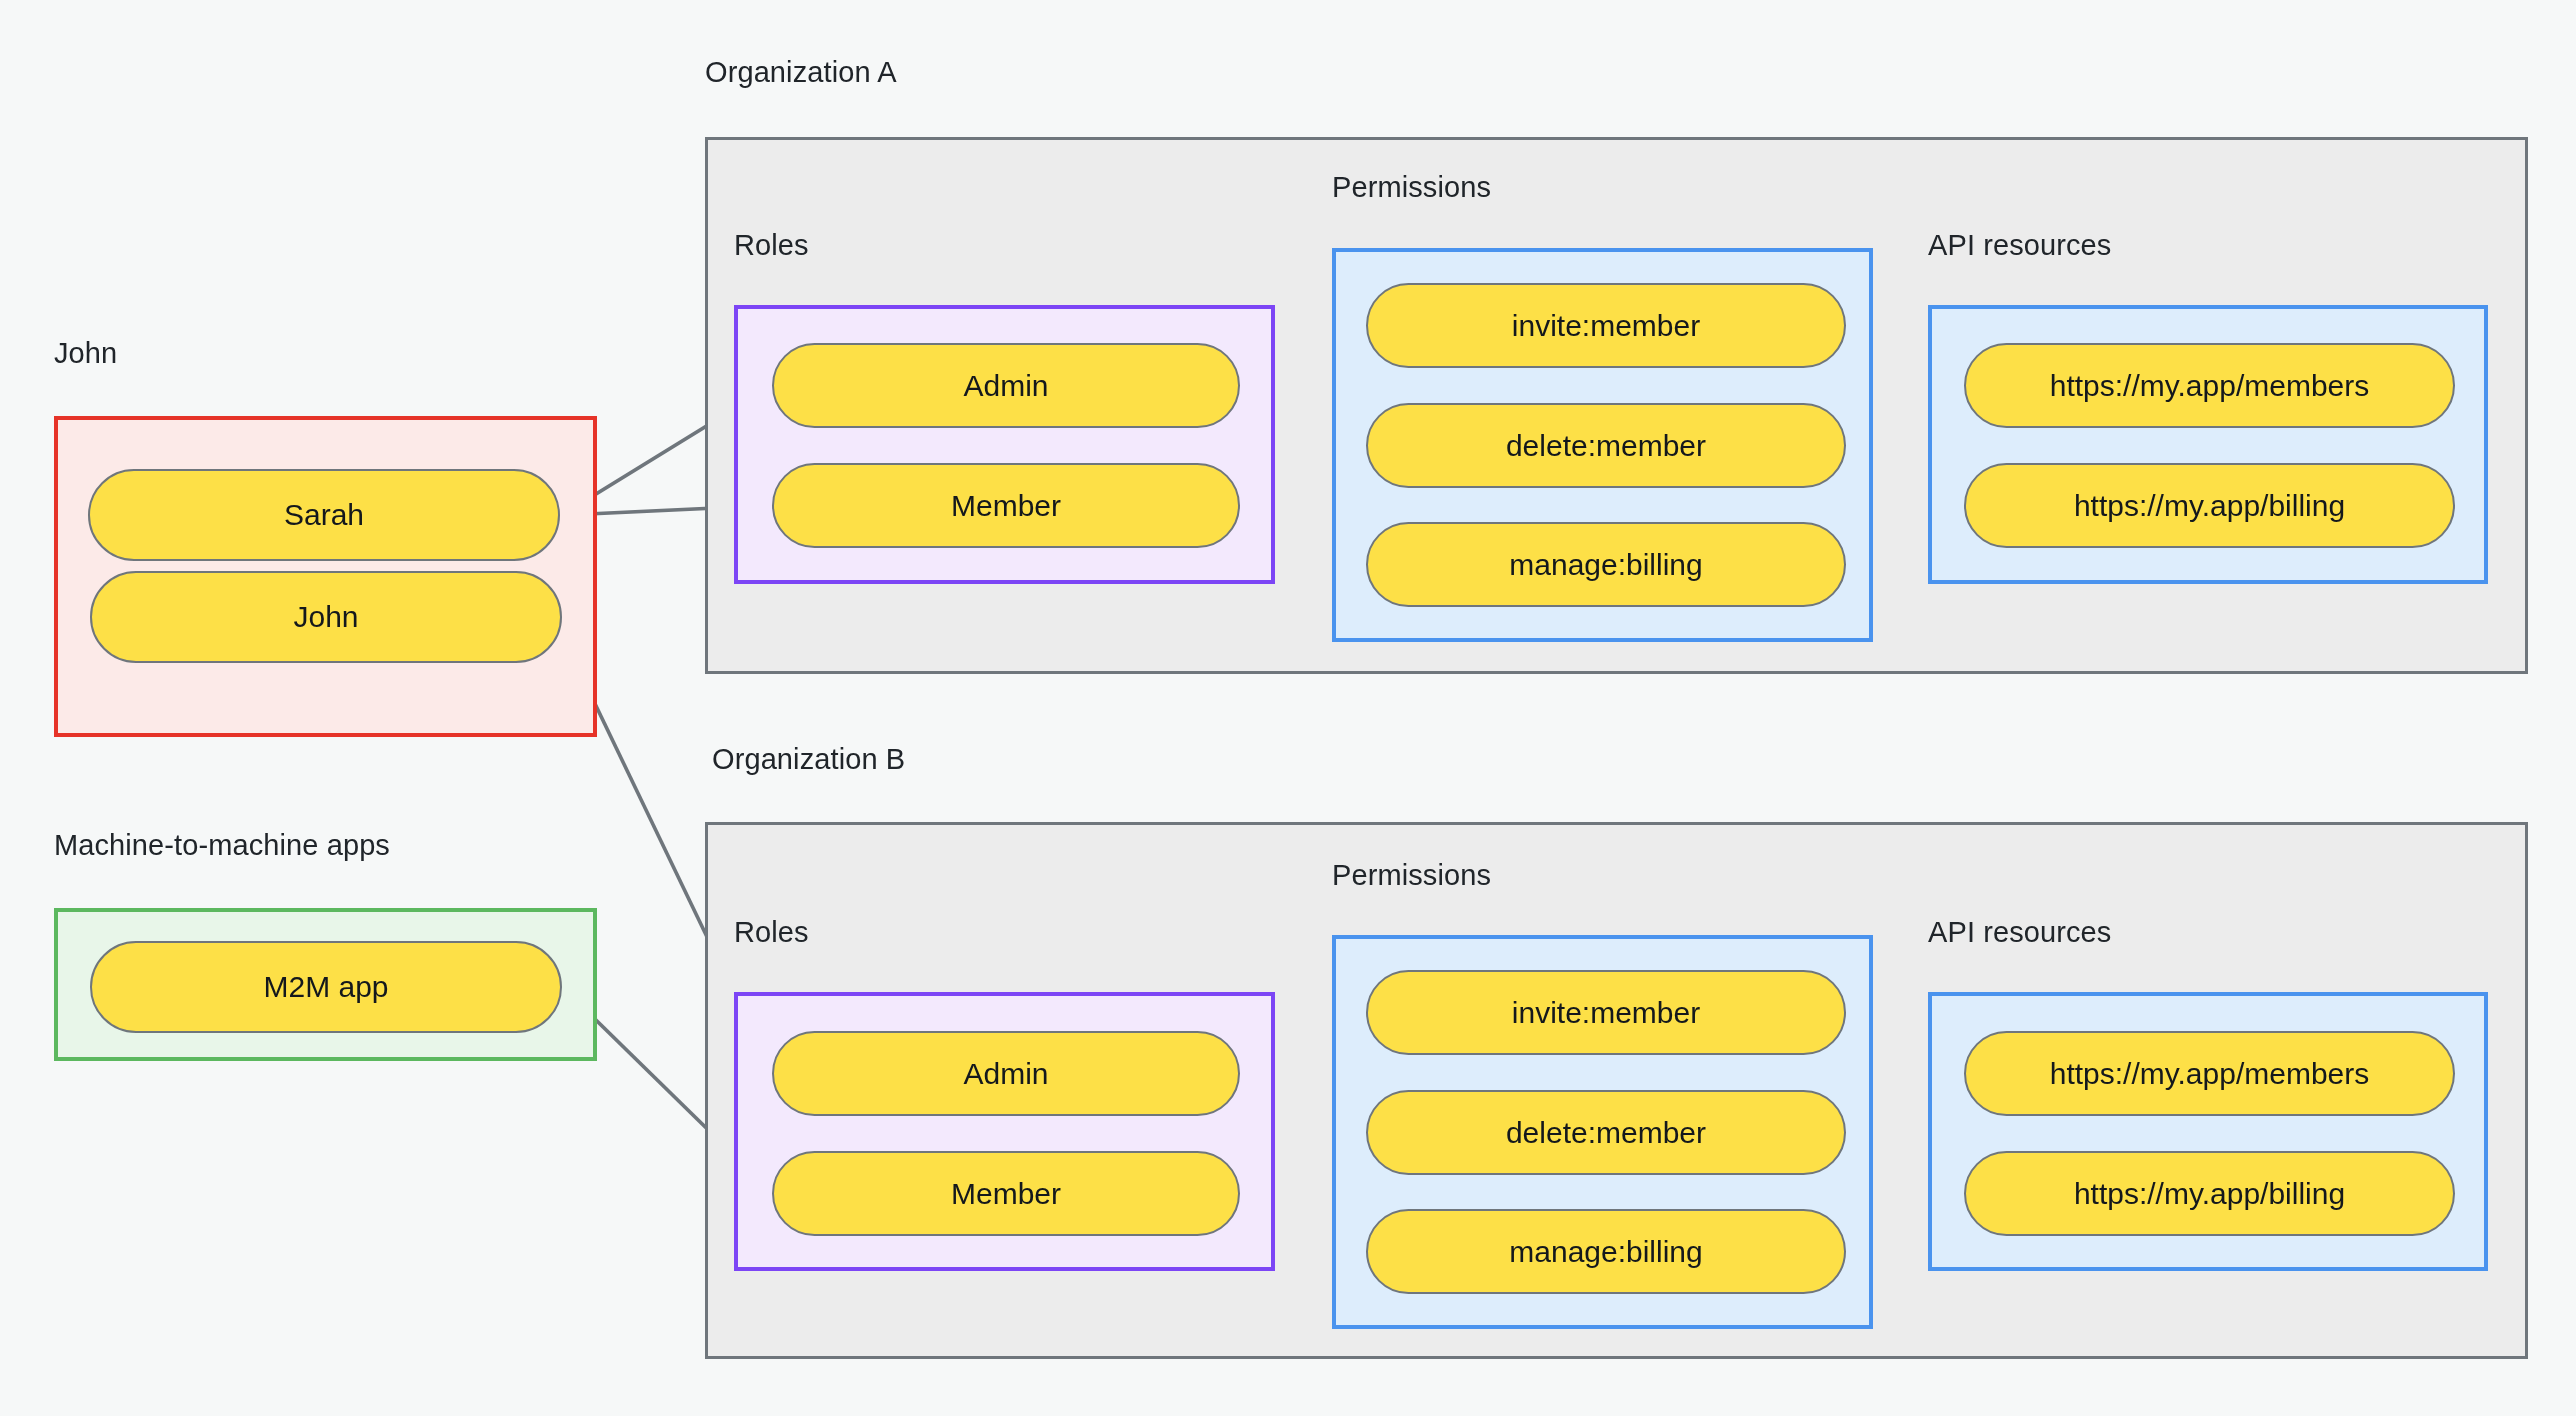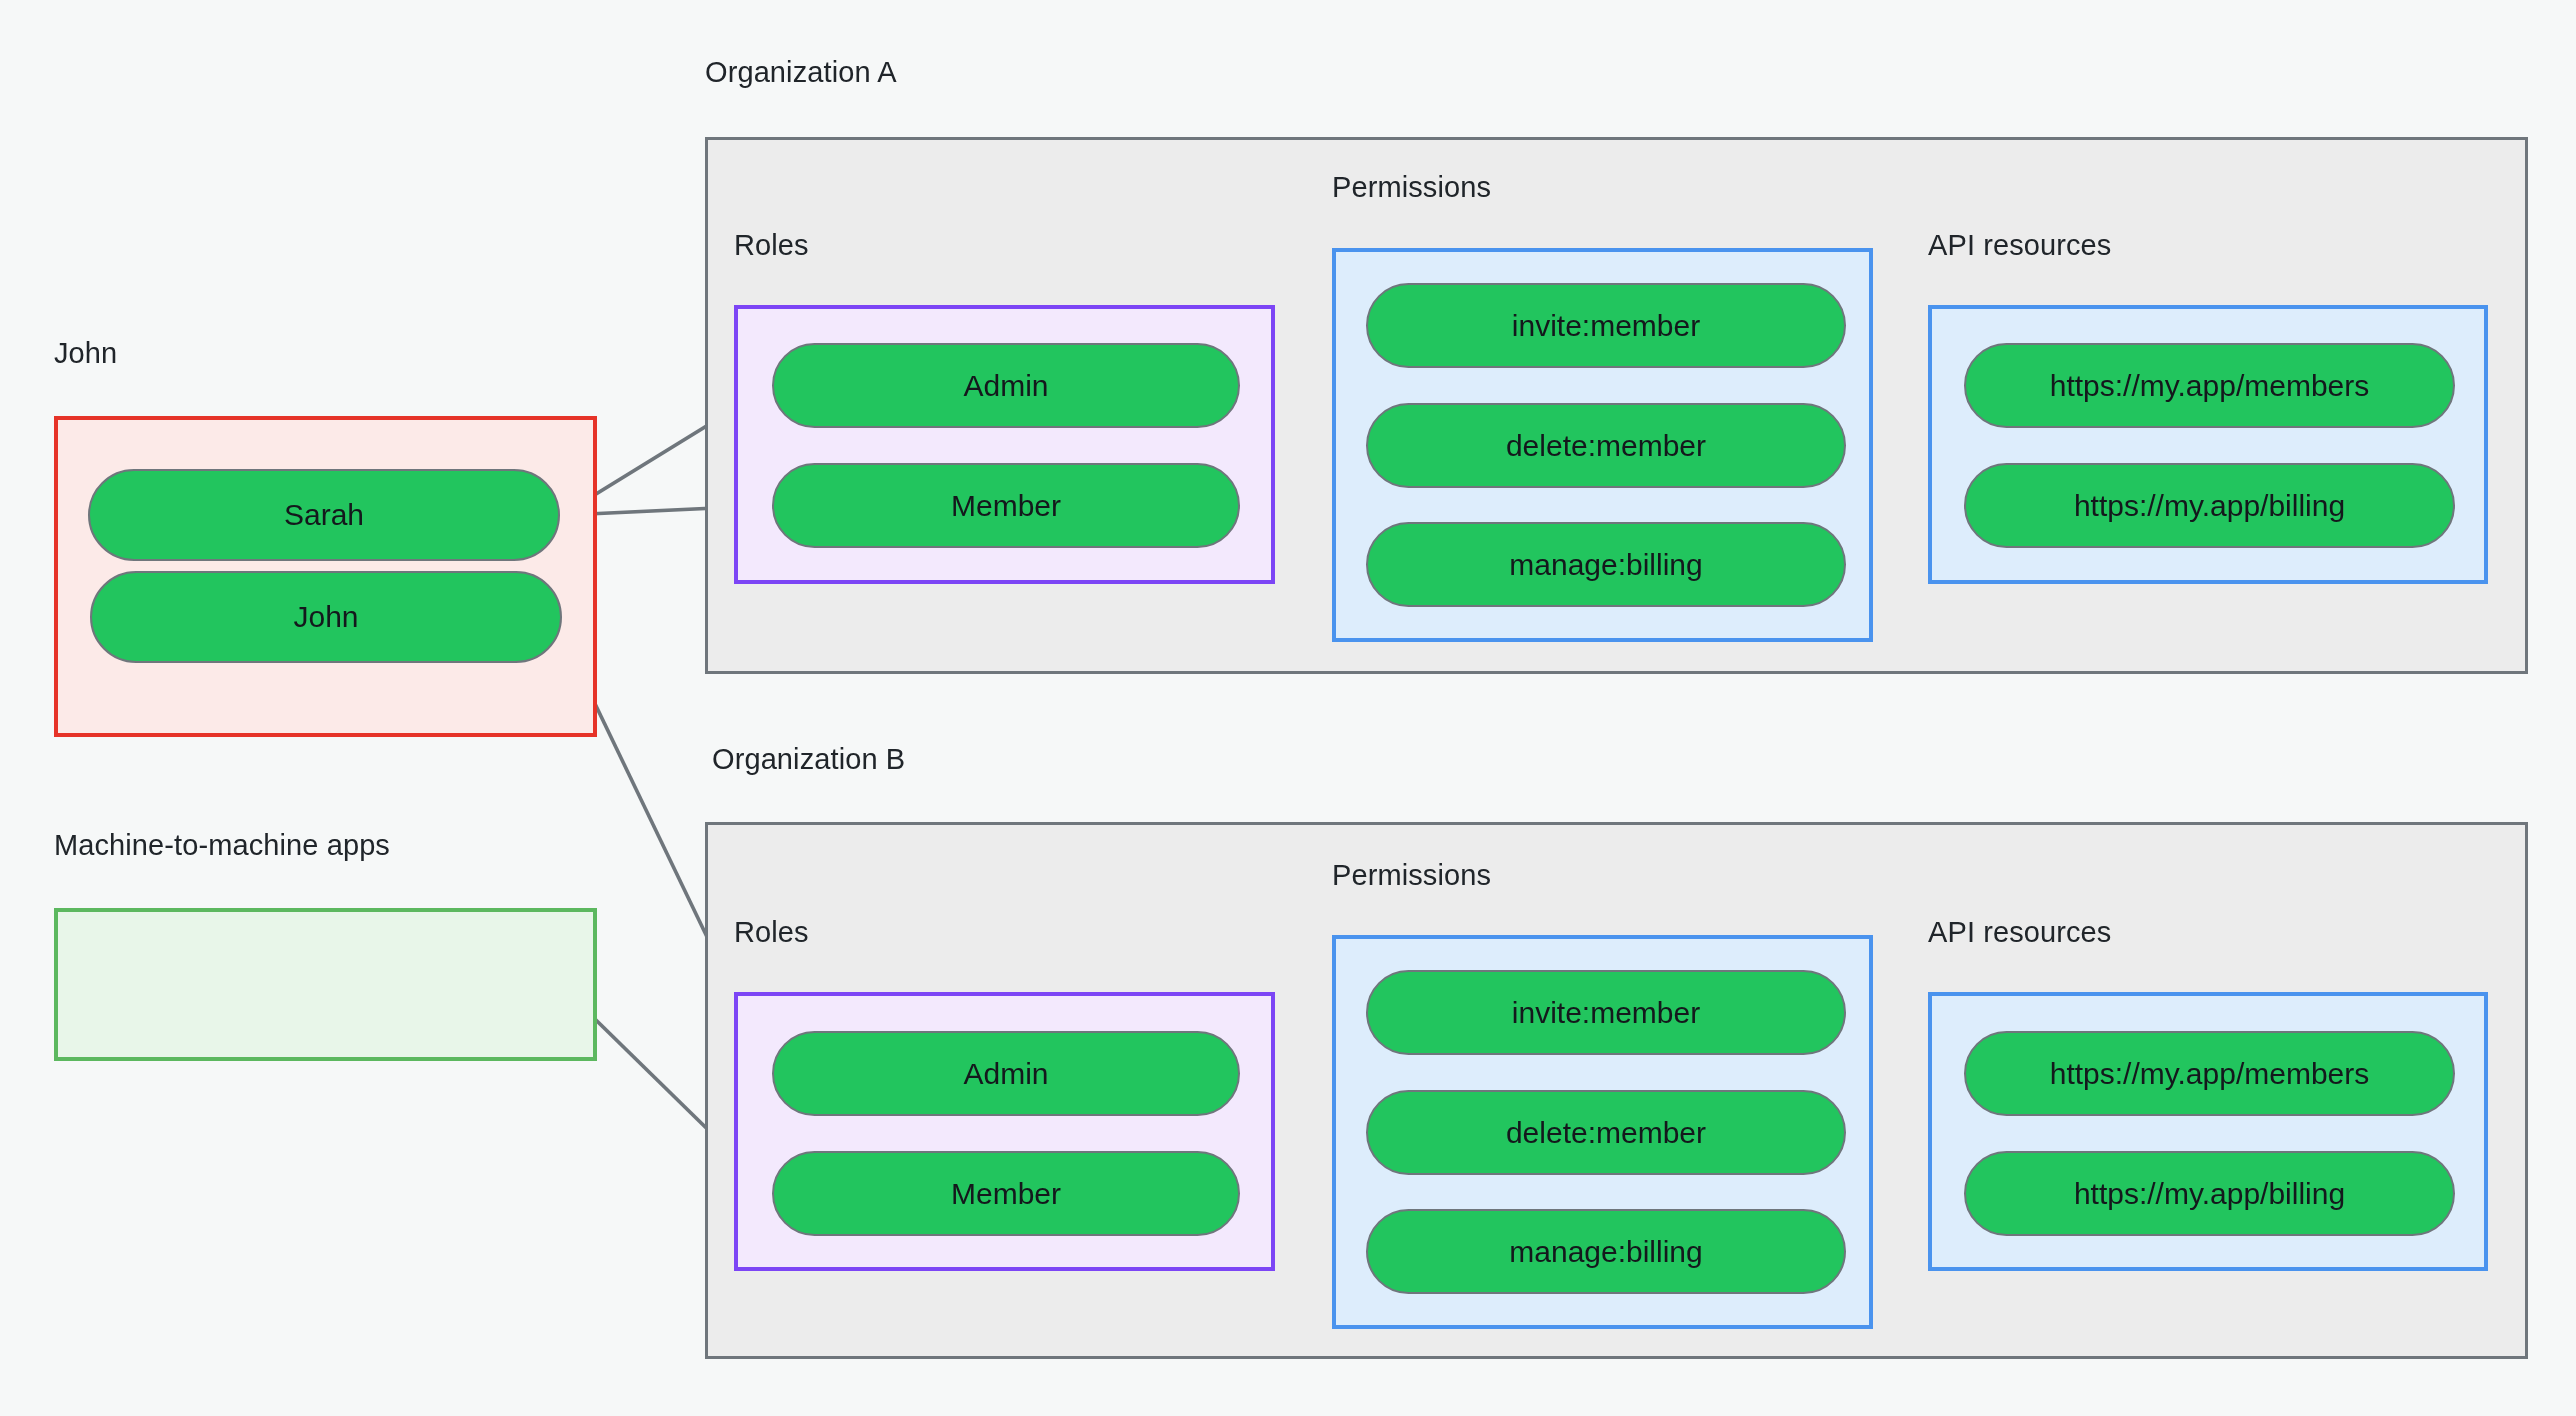--- a/index.html
+++ b/index.html
@@ -30,21 +30,21 @@
   .frame.org{background:#ececec;border:3.6px solid #6f767c;}
   .frame.users{background:#fceae8;border:4.5px solid #e63328;}
   .frame.m2m{background:#e8f6e9;border:4.5px solid #5cb85f;}
   .frame.roles{background:#f3e9fd;border:4.5px solid #7c45f5;}
   .frame.blue{background:#ddedfc;border:4.5px solid #4a93ee;}
 
   
   .pill{
     position:absolute;
     box-sizing:border-box;
-    background:#22c55e;
+    background:#fde047;
     border:2.7px solid #6f767c;
     border-radius:900px;
     display:flex;align-items:center;justify-content:center;
     font-size:30px;
     color:#14181c;
     white-space:nowrap;
     z-index:4;
   }
 </style>
 </head>
@@ -103,20 +103,21 @@
 
   <div class="frame users" style="left:54px;top:416px;width:543px;height:321px;"></div>
 
   <div class="pill" style="left:88px;top:469px;width:472px;height:92px;">Sarah</div>
   <div class="pill" style="left:90px;top:571px;width:472px;height:92px;">John</div>
 
   <div class="caption" style="left:54px;top:829px;">Machine-to-machine apps</div>
 
   <div class="frame m2m" style="left:54px;top:908px;width:543px;height:153px;"></div>
 
+  <div class="pill" style="left:90px;top:941px;width:472px;height:92px;">M2M app</div>
 
   <div class="caption" style="left:705px;top:56px;">Organization A</div>
 
   <div class="frame org" style="left:705px;top:137px;width:1823px;height:537px;"></div>
 
   <div class="caption" style="left:734px;top:229px;">Roles</div>
   <div class="frame roles" style="left:734px;top:305px;width:541px;height:279px;"></div>
   <div class="pill" style="left:772px;top:343px;width:468px;height:85px;">Admin</div>
   <div class="pill" style="left:772px;top:463px;width:468px;height:85px;">Member</div>
 

